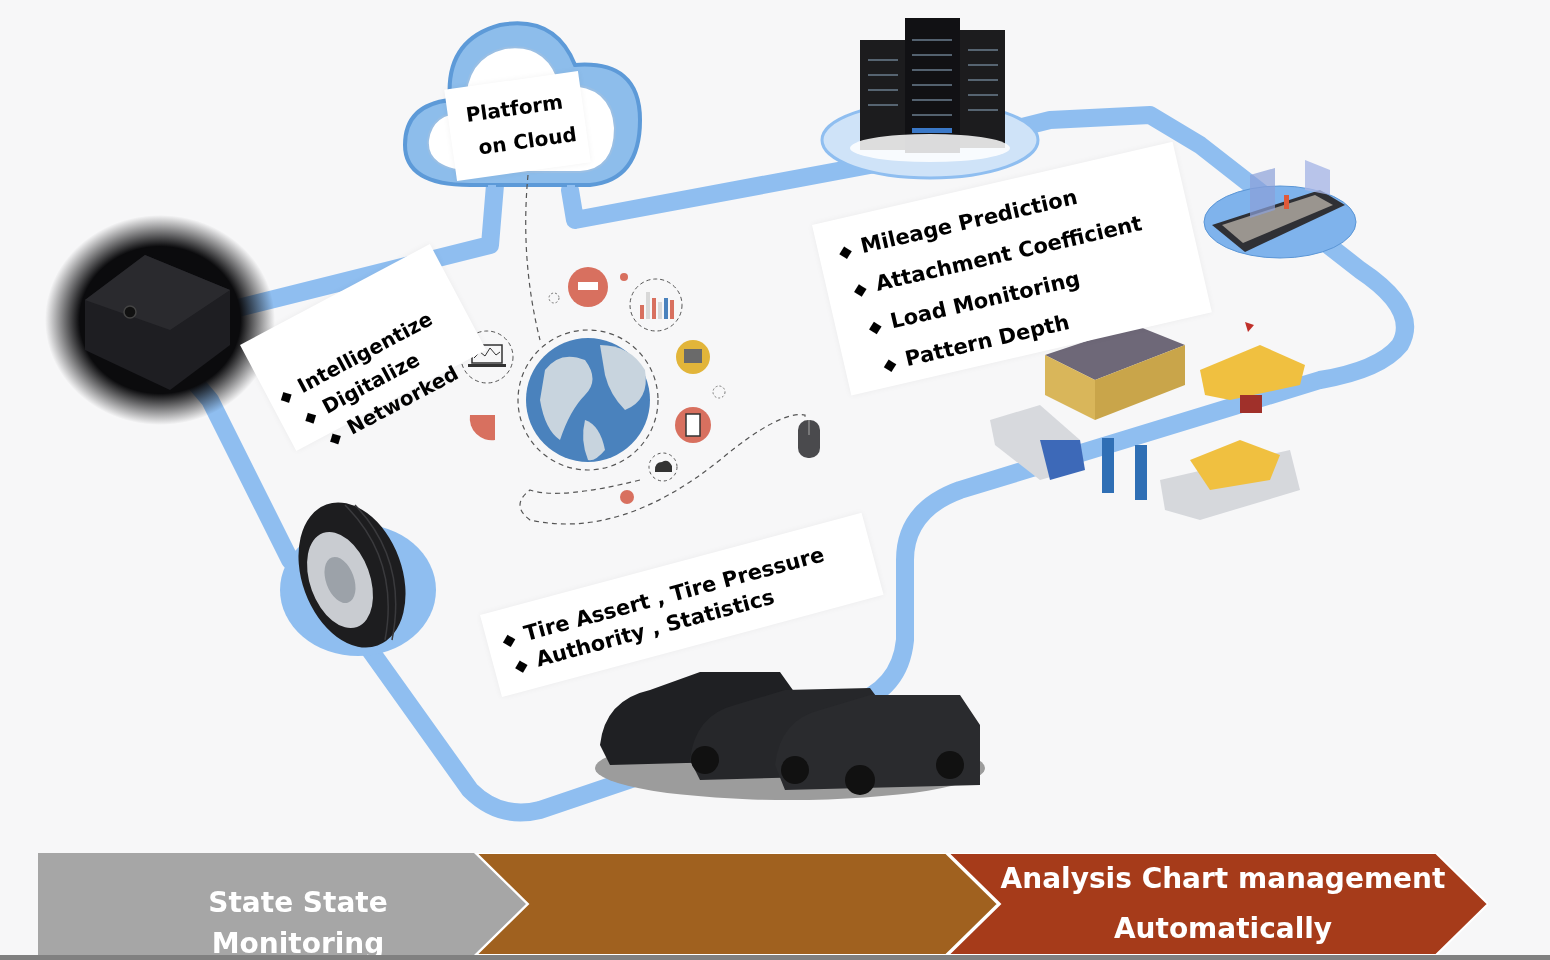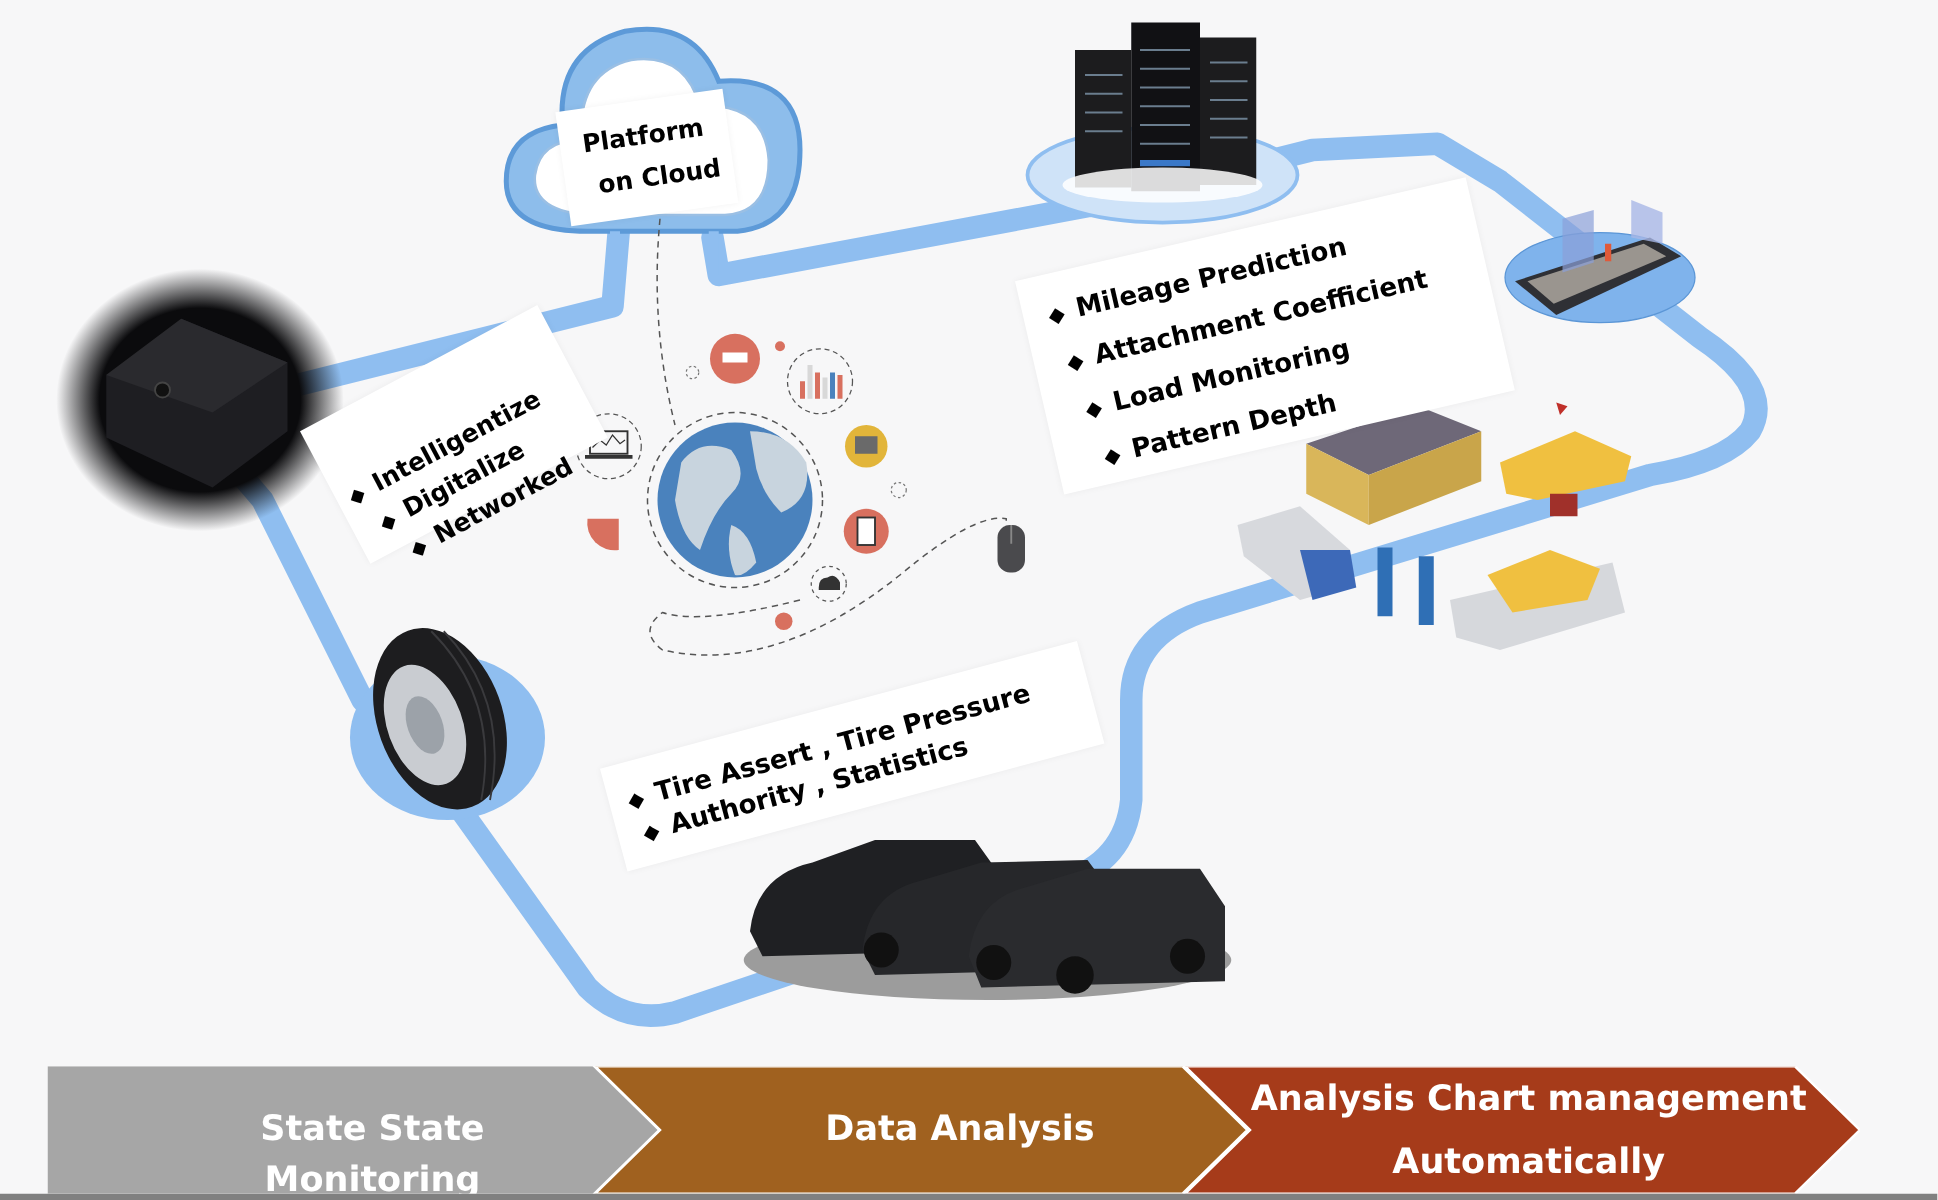--- a/index.html
+++ b/index.html
@@ -177,17 +177,16 @@
   <span class="txt bullet" style="font-size:21px;position:absolute;left:20px;top:48px;">Authority , Statistics</span>
 </div>
 
 <div class="steps">
   <svg width="1450" height="102" viewBox="0 0 1450 102" style="position:absolute;left:0;top:0;">
     <polygon points="0,0 436,0 488,51 436,102 0,102" fill="#a6a6a6"></polygon>
     <polygon points="438,0 908,0 960,51 908,102 438,102 490,51" fill="#a0611f" stroke="#ffffff" stroke-width="2"></polygon>
     <polygon points="910,0 1398,0 1450,51 1398,102 910,102 962,51" fill="#a63b1a" stroke="#ffffff" stroke-width="2"></polygon>
   </svg>
   <div class="step-text" style="left:80px;top:30px;width:360px;font-size:28px;">State State Monitoring</div>
-  <div class="step-text" style="left:520px;top:30px;width:420px;font-size:28px;">Data Analysis</div>
   <div class="step-text" style="left:940px;top:56px;width:490px;font-size:28px;">Automatically</div>
   <div class="step-text" style="left:940px;top:6px;width:490px;font-size:28px;">Analysis Chart management</div>
 </div>
 <div class="bottom-line"></div>
 
 </body></html>

